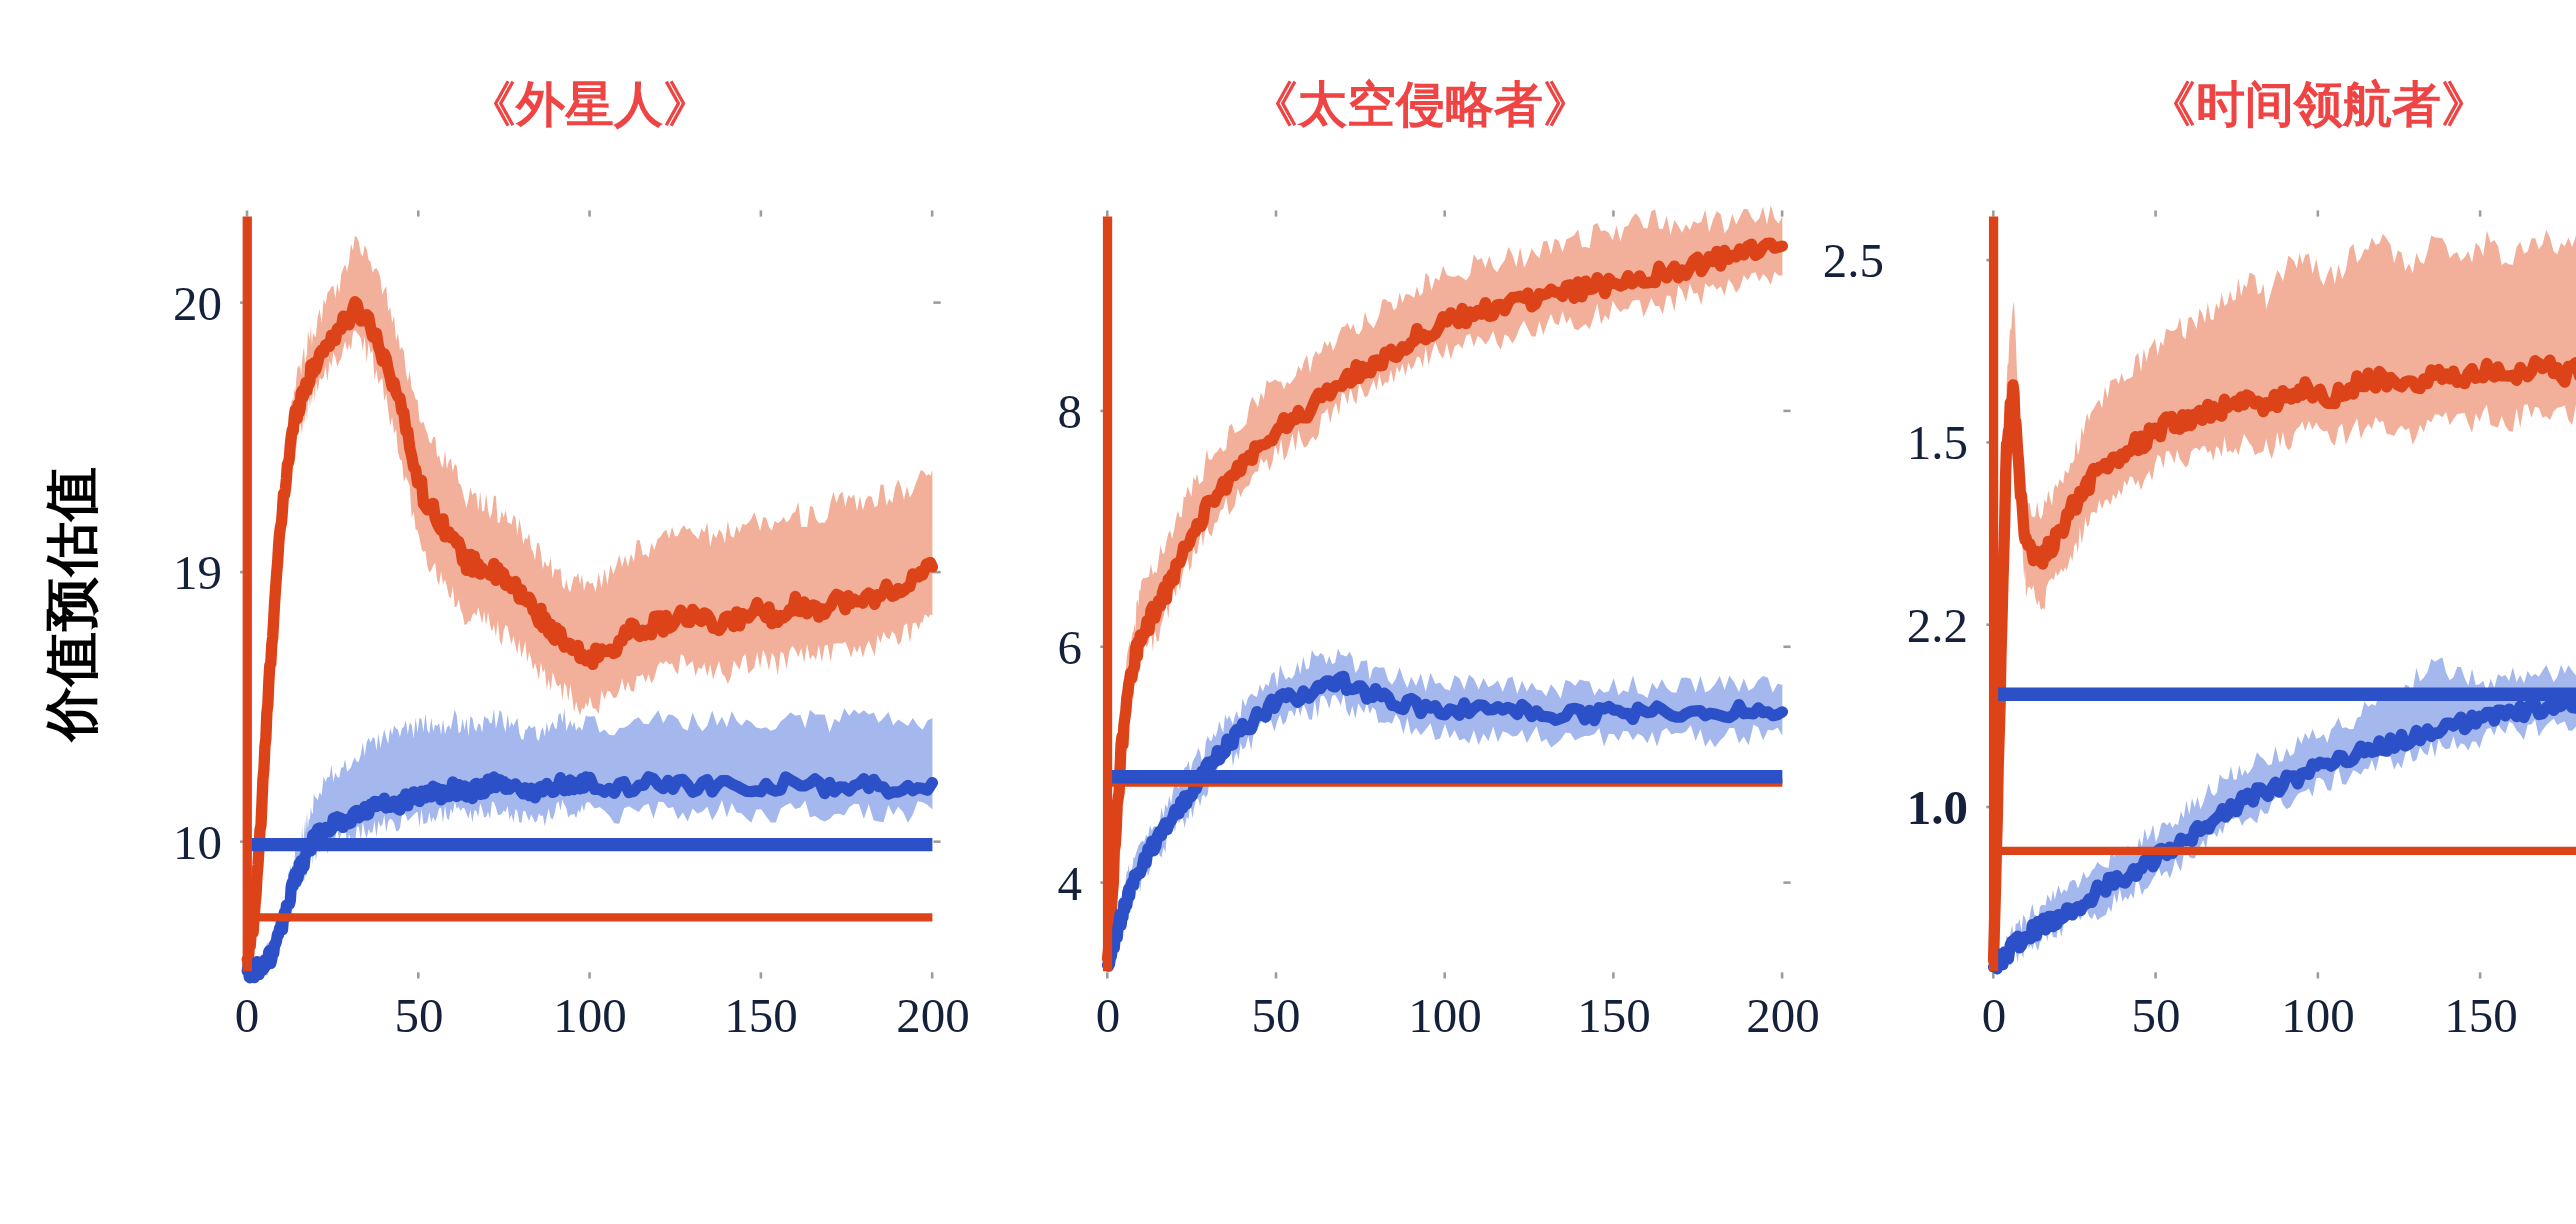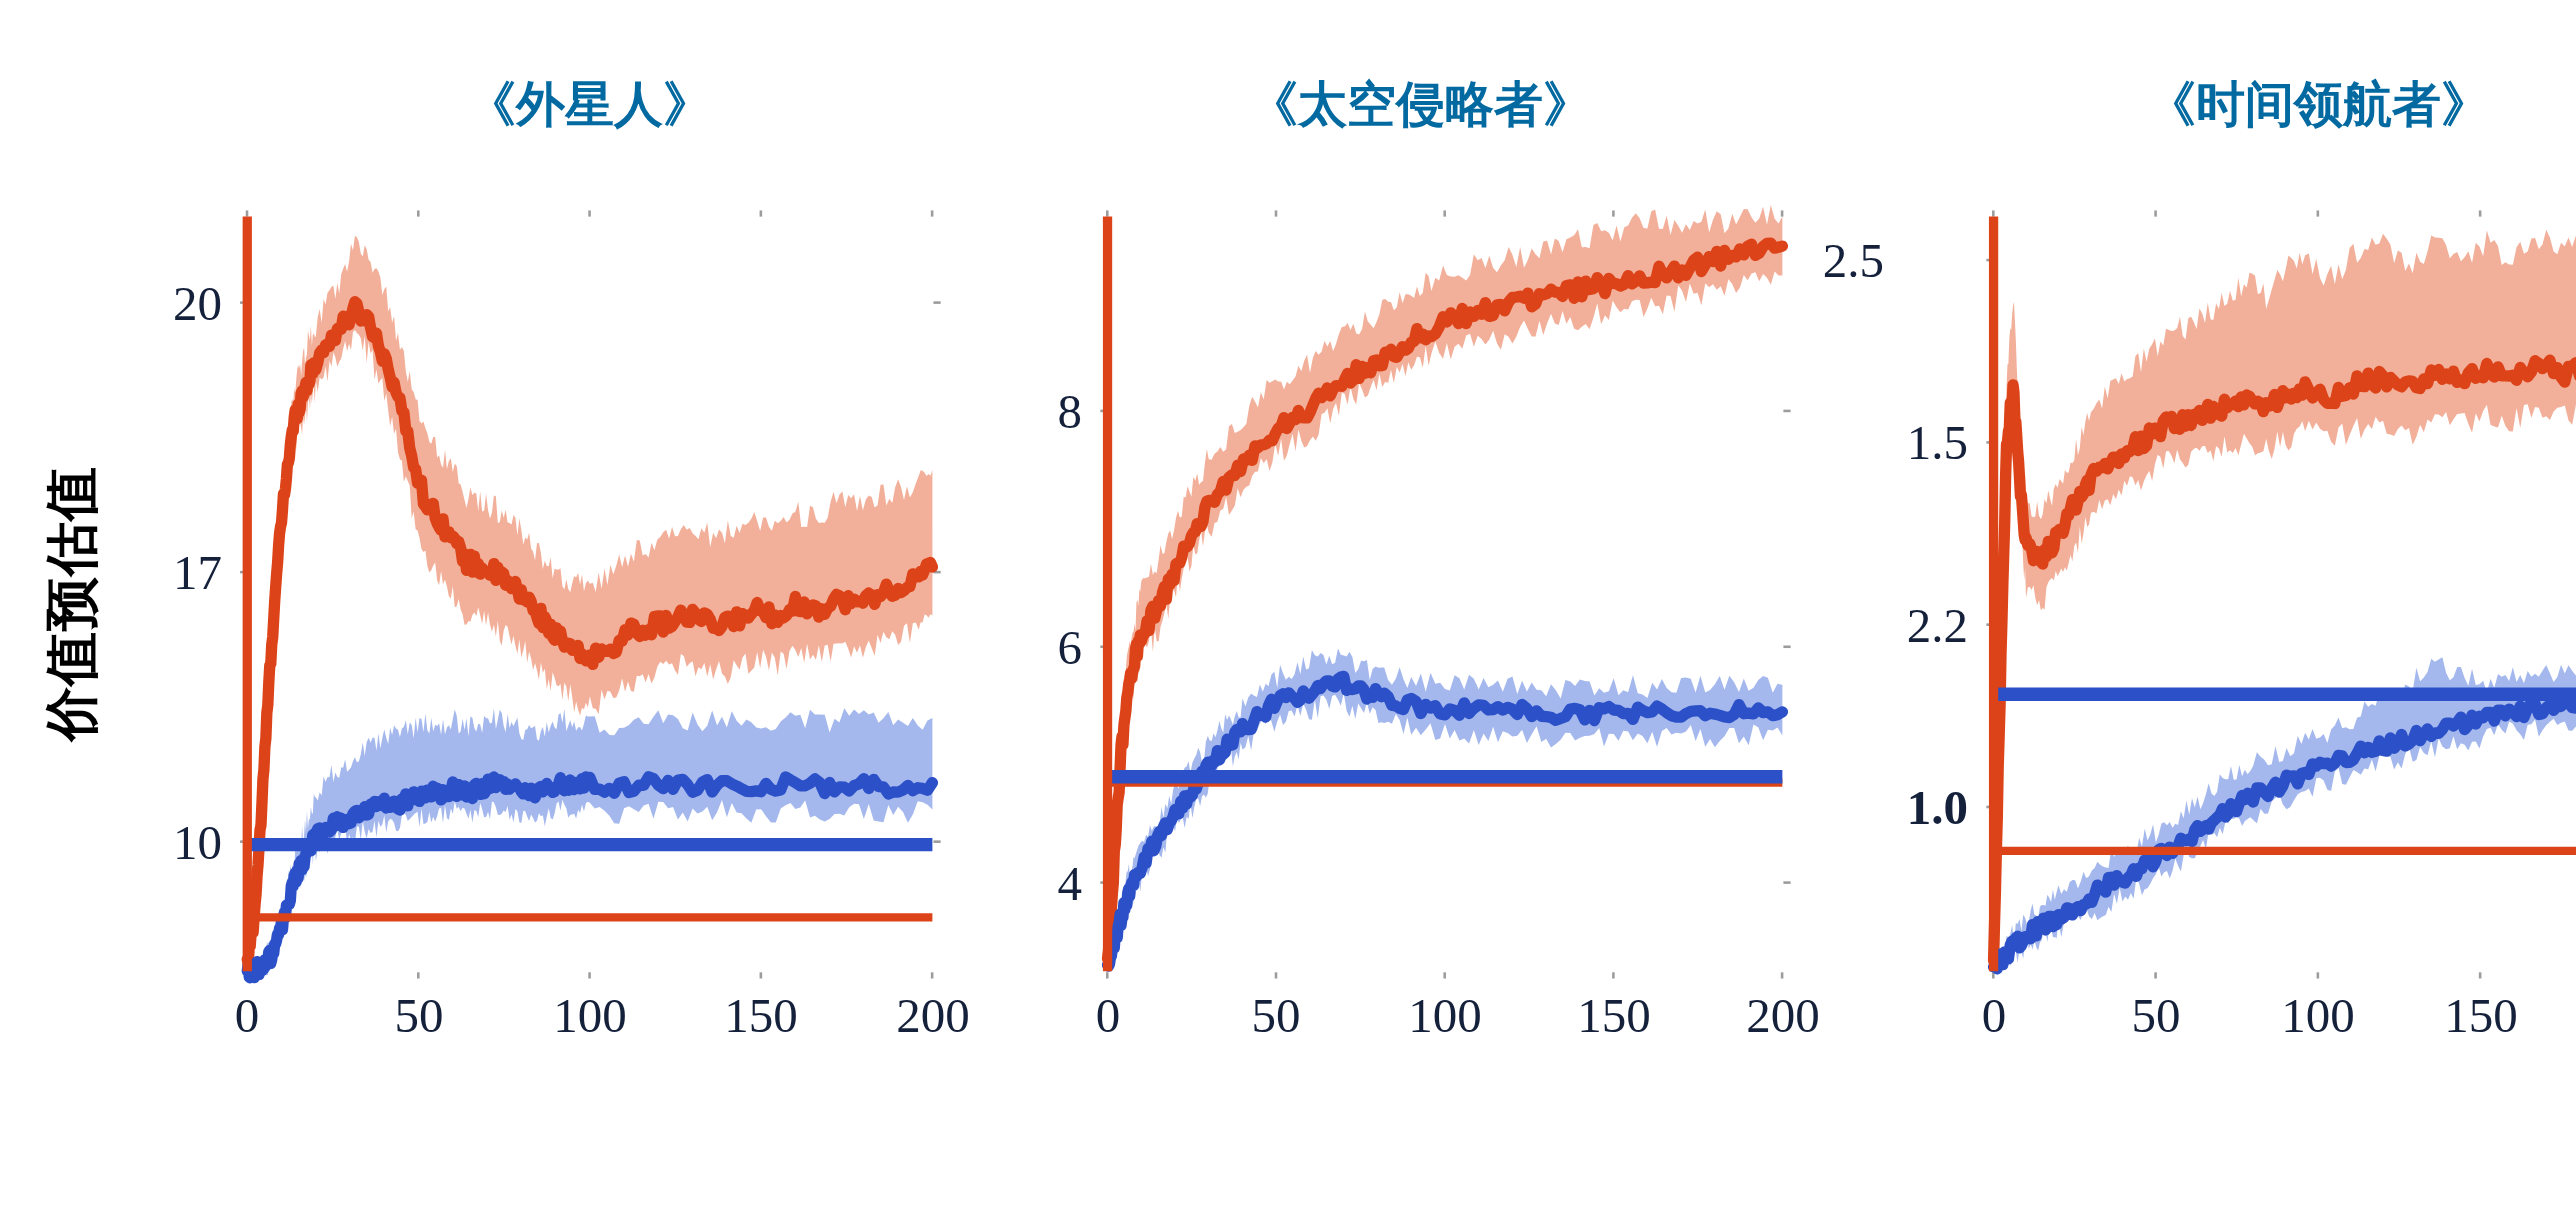--- a/index.html
+++ b/index.html
@@ -12,21 +12,21 @@
     transform:rotate(-90deg);transform-origin:center center;
     font-family:"DejaVu Sans",sans-serif;font-weight:700;
     font-size:54px;color:#000;text-align:center;letter-spacing:1px;
     white-space:nowrap;
   }
 
   
   .panel{position:absolute;top:0;height:1225px;}
   .ptitle{
     position:absolute;top:72px;left:0;width:100%;text-align:center;
-    font-family:"DejaVu Sans",sans-serif;font-weight:700;font-size:49px;color:#0369a1;
+    font-family:"DejaVu Sans",sans-serif;font-weight:700;font-size:49px;color:#ef4444;
     white-space:nowrap;
   }
   .plotsvg{position:absolute;left:0;top:0;}
 
   .ytick{
     position:absolute;text-align:right;
     font-family:"Liberation Serif",serif;font-size:49px;color:#15213b;
     white-space:nowrap;transform:translateY(-50%);
   }
   .xtick{
@@ -64,21 +64,21 @@
           <rect x="1807" y="1887" width="5" height="12" fill="#7b7b7b" opacity="0.75"></rect>
           <polygon points="480.0,1862.9 481.9,1847.3 483.8,1844.8 485.7,1840.1 487.6,1855.4 489.5,1815.3 491.4,1818.3 493.3,1796.2 495.2,1797.1 497.1,1740.2 499.0,1724.2 500.9,1697.9 502.8,1679.4 504.7,1635.6 506.6,1648.8 508.5,1618.7 510.4,1552.8 512.3,1542.9 514.2,1514.5 516.1,1461.9 518.0,1449.8 519.9,1410.6 521.8,1382.8 523.7,1359.7 525.6,1322.2 527.5,1306.7 529.4,1265.8 531.3,1244.6 533.2,1235.0 535.1,1184.7 537.0,1148.6 538.9,1143.6 540.8,1141.0 542.7,1103.3 544.6,1097.7 546.5,1061.7 548.4,1050.5 550.3,1041.1 552.2,991.5 554.1,976.1 556.0,954.7 557.9,953.8 559.8,933.6 561.7,910.8 563.6,912.9 565.5,898.4 567.4,883.2 569.3,865.8 571.2,882.9 573.1,839.1 575.0,873.5 576.9,840.7 578.8,825.7 580.7,817.0 582.6,821.3 584.5,828.5 586.4,843.1 588.3,810.6 590.2,823.0 592.1,809.0 594.0,784.4 595.9,818.2 597.8,782.0 599.7,767.9 601.6,793.4 603.5,762.8 605.4,783.0 607.3,759.2 609.2,748.9 611.1,782.2 613.0,738.3 616.8,760.5 620.6,731.9 624.4,736.2 628.2,732.4 632.0,710.4 635.8,739.9 639.6,699.4 643.4,711.2 647.2,683.3 651.0,693.1 654.8,711.4 658.6,701.6 662.4,695.6 666.2,676.5 670.0,661.4 673.8,680.8 677.6,666.8 681.4,679.0 685.2,644.0 689.0,639.9 692.8,646.0 696.6,649.3 700.4,656.2 704.2,680.2 708.0,651.3 711.8,704.7 715.6,662.7 719.4,685.7 723.2,678.8 727.0,736.8 730.8,717.0 734.6,744.5 738.4,737.0 742.2,733.4 746.0,777.9 749.8,763.6 753.6,795.8 757.4,826.9 761.2,808.3 765.0,841.5 768.8,831.6 772.6,877.3 776.4,891.3 780.2,893.9 784.0,934.9 787.8,924.6 791.6,933.1 795.4,942.6 799.2,1005.7 803.0,992.5 806.8,1026.8 810.6,1029.5 814.4,1043.8 818.2,1065.2 822.0,1070.9 825.8,1068.1 829.6,1098.1 833.4,1110.9 837.2,1106.4 841.0,1097.5 844.8,1091.2 848.6,1126.6 852.4,1135.4 856.2,1107.8 860.0,1134.0 863.8,1124.3 867.6,1138.2 871.4,1157.1 875.2,1161.1 879.0,1137.2 882.8,1178.3 886.6,1176.4 890.4,1162.3 894.2,1182.5 898.0,1191.7 901.8,1212.2 905.6,1211.9 909.4,1205.2 913.2,1206.6 917.0,1193.5 920.8,1188.7 924.6,1195.3 928.4,1178.1 932.2,1194.0 936.0,1210.1 939.8,1185.2 943.6,1213.6 947.4,1187.8 951.2,1212.2 955.0,1225.8 958.8,1211.6 962.6,1235.8 966.4,1203.8 970.2,1243.2 974.0,1252.6 977.8,1223.3 981.6,1212.8 985.4,1216.1 989.2,1234.8 993.0,1250.5 996.8,1233.6 1000.6,1253.4 1004.4,1268.5 1008.2,1240.4 1012.0,1276.0 1015.8,1262.5 1019.6,1243.7 1023.4,1286.2 1027.2,1264.4 1031.0,1277.9 1034.8,1300.8 1038.6,1286.5 1042.4,1300.6 1046.2,1319.7 1050.0,1285.4 1053.8,1305.6 1057.6,1297.9 1061.4,1337.7 1065.2,1317.7 1069.0,1340.9 1072.8,1304.6 1076.6,1315.2 1080.4,1329.7 1084.2,1331.7 1088.0,1327.0 1091.8,1359.0 1095.6,1324.6 1099.4,1332.4 1103.2,1360.8 1107.0,1327.8 1110.8,1352.7 1114.6,1381.9 1118.4,1361.4 1122.2,1377.0 1126.0,1388.4 1129.8,1373.3 1133.6,1376.8 1137.4,1363.9 1141.2,1372.7 1145.0,1351.2 1150.7,1374.5 1156.4,1375.5 1162.1,1385.8 1167.8,1338.5 1173.5,1357.3 1179.2,1340.5 1184.9,1342.5 1190.6,1354.7 1196.3,1353.3 1202.0,1339.9 1207.7,1316.3 1213.4,1342.2 1219.1,1322.5 1224.8,1340.7 1230.5,1342.4 1236.2,1311.3 1241.9,1312.4 1247.6,1308.4 1253.3,1324.0 1259.0,1308.0 1264.7,1326.1 1270.4,1314.7 1276.1,1293.2 1281.8,1284.3 1287.5,1288.7 1293.2,1282.2 1298.9,1289.3 1304.6,1286.9 1310.3,1301.2 1316.0,1309.1 1321.7,1269.3 1327.4,1272.9 1333.1,1293.7 1338.8,1286.8 1344.5,1283.0 1350.2,1312.1 1355.9,1294.8 1361.6,1298.7 1367.3,1286.4 1373.0,1312.5 1378.7,1288.9 1384.4,1318.4 1390.1,1299.3 1395.8,1282.5 1401.5,1306.9 1407.2,1312.5 1412.9,1327.2 1418.6,1314.1 1424.3,1281.0 1430.0,1291.0 1435.7,1299.8 1441.4,1275.7 1447.1,1268.2 1452.8,1307.5 1458.5,1301.8 1464.2,1295.1 1469.9,1265.1 1475.6,1296.9 1481.3,1260.7 1487.0,1274.0 1492.7,1301.3 1498.4,1266.0 1504.1,1276.3 1509.8,1311.0 1515.5,1264.1 1521.2,1268.8 1526.9,1298.1 1532.6,1263.4 1538.3,1253.0 1544.0,1261.4 1549.7,1275.0 1555.4,1257.4 1561.1,1286.0 1566.8,1249.4 1572.5,1279.6 1578.2,1270.6 1583.9,1280.4 1589.6,1252.3 1595.3,1284.7 1601.0,1252.4 1606.7,1251.0 1612.4,1283.7 1618.1,1249.3 1623.8,1248.7 1629.5,1248.2 1635.2,1248.8 1640.9,1245.4 1646.6,1258.7 1652.3,1275.8 1658.0,1254.1 1663.7,1266.8 1669.4,1252.1 1675.1,1276.1 1680.8,1255.6 1686.5,1242.7 1692.2,1258.1 1697.9,1272.6 1703.6,1231.5 1709.3,1247.7 1715.0,1226.1 1720.7,1236.6 1726.4,1240.6 1732.1,1224.9 1737.8,1231.7 1743.5,1251.7 1749.2,1245.4 1754.9,1214.1 1760.6,1209.5 1766.3,1247.1 1772.0,1209.2 1777.7,1207.7 1783.4,1222.1 1787.2,1207.4 1791.0,1208.0 1794.8,1192.3 1798.6,1193.7 1802.4,1198.9 1806.2,1191.7 1810.0,1194.4 1810.0,911.8 1806.2,923.2 1802.4,919.5 1798.6,923.7 1794.8,917.0 1791.0,913.2 1787.2,912.4 1783.4,923.6 1777.7,937.9 1772.0,955.3 1766.3,965.2 1760.6,943.3 1754.9,969.9 1749.2,945.4 1743.5,929.8 1737.8,945.4 1732.1,975.8 1726.4,967.6 1720.7,980.8 1715.0,940.0 1709.3,940.6 1703.6,980.4 1697.9,984.5 1692.2,964.1 1686.5,961.4 1680.8,968.9 1675.1,990.3 1669.4,962.5 1663.7,991.6 1658.0,958.8 1652.3,966.6 1646.6,960.6 1640.9,984.4 1635.2,953.3 1629.5,960.0 1623.8,976.2 1618.1,954.2 1612.4,973.4 1606.7,1004.4 1601.0,1014.2 1595.3,1014.0 1589.6,1014.8 1583.9,1006.7 1578.2,984.3 1572.5,981.3 1566.8,1022.4 1561.1,1022.1 1555.4,1022.7 1549.7,973.4 1544.0,993.1 1538.3,996.4 1532.6,1008.6 1526.9,1013.7 1521.2,1003.3 1515.5,1010.7 1509.8,1015.2 1504.1,1010.4 1498.4,1029.9 1492.7,1022.2 1487.0,1003.9 1481.3,1004.1 1475.6,1030.3 1469.9,1011.0 1464.2,993.5 1458.5,1006.3 1452.8,1014.5 1447.1,1018.4 1441.4,1016.4 1435.7,1034.0 1430.0,1020.3 1424.3,1043.2 1418.6,1040.2 1412.9,1010.0 1407.2,1054.3 1401.5,1033.8 1395.8,1027.5 1390.1,1044.4 1384.4,1033.9 1378.7,1061.8 1373.0,1013.8 1367.3,1033.9 1361.6,1025.1 1355.9,1046.4 1350.2,1039.9 1344.5,1034.7 1338.8,1024.7 1333.1,1027.9 1327.4,1018.8 1321.7,1026.8 1316.0,1040.0 1310.3,1040.5 1304.6,1022.0 1298.9,1045.3 1293.2,1028.1 1287.5,1032.6 1281.8,1042.0 1276.1,1046.7 1270.4,1067.6 1264.7,1053.1 1259.0,1081.8 1253.3,1074.7 1247.6,1078.0 1241.9,1048.7 1236.2,1047.6 1230.5,1089.9 1224.8,1074.3 1219.1,1099.9 1213.4,1078.0 1207.7,1100.6 1202.0,1075.7 1196.3,1097.6 1190.6,1114.9 1184.9,1095.7 1179.2,1135.0 1173.5,1103.3 1167.8,1142.3 1162.1,1110.7 1156.4,1148.7 1150.7,1130.8 1145.0,1132.9 1141.2,1126.6 1137.4,1131.9 1133.6,1147.2 1129.8,1114.7 1126.0,1134.1 1122.2,1111.1 1118.4,1120.5 1114.6,1117.5 1110.8,1131.8 1107.0,1149.3 1103.2,1142.8 1099.4,1124.1 1095.6,1143.7 1091.8,1137.7 1088.0,1102.7 1084.2,1105.3 1080.4,1104.9 1076.6,1103.6 1072.8,1122.3 1069.0,1081.2 1065.2,1098.9 1061.4,1098.1 1057.6,1087.8 1053.8,1104.6 1050.0,1072.7 1046.2,1053.5 1042.4,1053.9 1038.6,1087.5 1034.8,1070.3 1031.0,1064.3 1027.2,1033.6 1023.4,1046.6 1019.6,1043.1 1015.8,1056.8 1012.0,1027.9 1008.2,1006.1 1004.4,1039.2 1000.6,1004.7 996.8,999.0 993.0,1017.7 989.2,1014.6 985.4,1013.6 981.6,989.2 977.8,1004.8 974.0,990.4 970.2,1013.5 966.4,1014.7 962.6,963.0 958.8,961.4 955.0,994.8 951.2,1006.1 947.4,989.7 943.6,957.9 939.8,991.2 936.0,992.6 932.2,953.0 928.4,991.8 924.6,957.7 920.8,956.1 917.0,960.9 913.2,945.2 909.4,968.1 905.6,985.6 901.8,970.2 898.0,954.2 894.2,940.0 890.4,937.8 886.6,904.3 882.8,899.7 879.0,915.7 875.2,889.1 871.4,894.2 867.6,909.7 863.8,872.5 860.0,907.3 856.2,901.4 852.4,883.1 848.6,887.6 844.8,847.7 841.0,847.6 837.2,860.8 833.4,857.7 829.6,840.3 825.8,830.6 822.0,817.6 818.2,821.6 814.4,816.7 810.6,775.9 806.8,774.7 803.0,760.5 799.2,754.9 795.4,719.5 791.6,740.4 787.8,720.6 784.0,680.8 780.2,673.3 776.4,678.5 772.6,646.1 768.8,660.9 765.0,613.0 761.2,625.9 757.4,595.6 753.6,604.0 749.8,555.5 746.0,560.8 742.2,572.0 738.4,538.2 734.6,526.6 730.8,520.3 727.0,521.5 723.2,528.9 719.4,508.3 715.6,503.5 711.8,483.5 708.0,475.6 704.2,497.2 700.4,491.6 696.6,469.3 692.8,460.2 689.0,457.2 685.2,486.0 681.4,472.5 677.6,507.0 673.8,526.9 670.0,511.8 666.2,521.3 662.4,532.0 658.6,569.3 654.8,548.7 651.0,579.8 647.2,554.1 643.4,556.0 639.6,563.0 635.8,567.8 632.0,590.7 628.2,579.8 624.4,626.7 620.6,599.1 616.8,614.9 613.0,653.8 611.1,652.9 609.2,646.7 607.3,649.5 605.4,670.9 603.5,630.9 601.6,660.7 599.7,650.6 597.8,641.7 595.9,686.8 594.0,693.4 592.1,708.7 590.2,673.4 588.3,682.5 586.4,703.2 584.5,728.5 582.6,705.7 580.7,714.5 578.8,708.7 576.9,716.7 575.0,737.1 573.1,765.0 571.2,752.0 569.3,779.9 567.4,774.1 565.5,780.4 563.6,832.2 561.7,815.9 559.8,821.3 557.9,850.5 556.0,869.4 554.1,872.9 552.2,897.8 550.3,921.1 548.4,955.6 546.5,954.8 544.6,951.7 542.7,995.4 540.8,1043.2 538.9,1019.3 537.0,1050.8 535.1,1078.8 533.2,1125.5 531.3,1149.6 529.4,1187.5 527.5,1183.7 525.6,1236.0 523.7,1277.3 521.8,1259.5 519.9,1332.7 518.0,1337.1 516.1,1394.5 514.2,1414.1 512.3,1428.8 510.4,1465.1 508.5,1529.3 506.6,1532.7 504.7,1582.0 502.8,1610.4 500.9,1648.4 499.0,1662.6 497.1,1720.6 495.2,1729.5 493.3,1737.9 491.4,1780.2 489.5,1796.6 487.6,1795.5 485.7,1834.9 483.8,1818.4 481.9,1862.3 480.0,1869.8" fill="#f0a58c" opacity="0.88"></polygon>
           <polyline points="480.0,1861.7 481.9,1870.1 483.8,1835.7 485.7,1836.7 487.6,1810.3 489.5,1799.0 491.4,1809.3 493.3,1780.4 495.2,1755.1 497.1,1734.7 499.0,1699.8 500.9,1677.5 502.8,1645.5 504.7,1611.1 506.6,1601.8 508.5,1559.2 510.4,1512.5 512.3,1493.5 514.2,1449.5 516.1,1433.0 518.0,1383.4 519.9,1368.1 521.8,1324.4 523.7,1291.1 525.6,1288.3 527.5,1251.2 529.4,1236.4 531.3,1201.6 533.2,1167.4 535.1,1139.6 537.0,1113.5 538.9,1091.6 540.8,1058.9 542.7,1034.8 544.6,1021.6 546.5,1013.9 548.4,989.0 550.3,958.2 552.2,960.9 554.1,948.5 556.0,928.8 557.9,901.1 559.8,898.2 561.7,888.9 563.6,862.8 565.5,846.1 567.4,834.0 569.3,836.2 571.2,808.9 573.1,794.9 575.0,809.2 576.9,812.2 578.8,783.8 580.7,800.4 582.6,794.3 584.5,762.7 586.4,758.3 588.3,770.2 590.2,764.1 592.1,751.3 594.0,741.8 595.9,757.5 597.8,741.8 599.7,745.8 601.6,739.6 603.5,707.9 605.4,711.2 607.3,724.6 609.2,703.9 611.1,717.7 613.0,717.0 616.8,703.4 620.6,684.8 624.4,679.2 628.2,684.3 632.0,669.1 635.8,667.0 639.6,671.9 643.4,650.2 647.2,659.8 651.0,660.6 654.8,637.5 658.6,635.0 662.4,638.7 666.2,613.3 670.0,627.0 673.8,627.7 677.6,629.8 681.4,613.6 685.2,598.2 689.0,585.0 692.8,588.4 696.6,604.8 700.4,622.6 704.2,616.8 708.0,622.4 711.8,610.3 715.6,613.9 719.4,636.1 723.2,653.4 727.0,655.0 730.8,646.2 734.6,671.3 738.4,682.9 742.2,700.5 746.0,686.1 749.8,695.6 753.6,716.6 757.4,731.9 761.2,750.7 765.0,741.4 768.8,761.7 772.6,769.8 776.4,771.8 780.2,797.7 784.0,799.7 787.8,835.8 791.6,836.7 795.4,869.5 799.2,884.5 803.0,906.9 806.8,909.8 810.6,937.6 814.4,932.9 818.2,931.7 822.0,977.9 825.8,983.0 829.6,989.2 833.4,988.0 837.2,978.2 841.0,976.7 844.8,1005.1 848.6,1015.5 852.4,1023.1 856.2,1028.9 860.0,1006.9 863.8,1041.5 867.6,1038.9 871.4,1031.9 875.2,1043.4 879.0,1040.2 882.8,1044.5 886.6,1054.5 890.4,1050.7 894.2,1063.3 898.0,1089.3 901.8,1074.5 905.6,1106.8 909.4,1094.1 913.2,1075.6 917.0,1110.2 920.8,1079.3 924.6,1110.0 928.4,1093.7 932.2,1114.0 936.0,1102.6 939.8,1107.7 943.6,1108.6 947.4,1109.8 951.2,1116.2 955.0,1116.0 958.8,1093.7 962.6,1126.1 966.4,1100.8 970.2,1120.5 974.0,1109.7 977.8,1112.8 981.6,1135.6 985.4,1126.2 989.2,1131.0 993.0,1142.0 996.8,1132.3 1000.6,1128.3 1004.4,1143.7 1008.2,1162.3 1012.0,1144.6 1015.8,1164.0 1019.6,1161.4 1023.4,1168.0 1027.2,1158.8 1031.0,1166.5 1034.8,1184.5 1038.6,1184.8 1042.4,1198.5 1046.2,1209.8 1050.0,1180.5 1053.8,1217.6 1057.6,1196.9 1061.4,1205.2 1065.2,1229.0 1069.0,1211.4 1072.8,1236.5 1076.6,1242.3 1080.4,1218.2 1084.2,1226.6 1088.0,1224.7 1091.8,1243.7 1095.6,1255.7 1099.4,1254.5 1103.2,1248.0 1107.0,1249.0 1110.8,1261.7 1114.6,1258.5 1118.4,1261.0 1122.2,1252.3 1126.0,1277.8 1129.8,1268.4 1133.6,1274.6 1137.4,1282.4 1141.2,1273.8 1145.0,1271.0 1150.7,1289.3 1156.4,1257.6 1162.1,1275.7 1167.8,1259.2 1173.5,1263.5 1179.2,1264.0 1184.9,1259.5 1190.6,1268.0 1196.3,1265.6 1202.0,1242.8 1207.7,1244.2 1213.4,1221.9 1219.1,1232.2 1224.8,1209.0 1230.5,1211.3 1236.2,1228.8 1241.9,1235.2 1247.6,1223.0 1253.3,1232.6 1259.0,1221.8 1264.7,1231.7 1270.4,1196.5 1276.1,1195.2 1281.8,1195.0 1287.5,1226.6 1293.2,1194.3 1298.9,1218.9 1304.6,1215.4 1310.3,1206.8 1316.0,1196.7 1321.7,1183.8 1327.4,1193.3 1333.1,1207.3 1338.8,1207.7 1344.5,1182.4 1350.2,1189.9 1355.9,1201.9 1361.6,1206.0 1367.3,1189.2 1373.0,1192.0 1378.7,1201.8 1384.4,1218.8 1390.1,1219.6 1395.8,1223.5 1401.5,1216.0 1407.2,1197.7 1412.9,1195.5 1418.6,1196.7 1424.3,1215.7 1430.0,1187.2 1435.7,1214.4 1441.4,1190.7 1447.1,1193.9 1452.8,1199.3 1458.5,1192.1 1464.2,1184.8 1469.9,1169.2 1475.6,1184.9 1481.3,1187.2 1487.0,1198.7 1492.7,1177.6 1498.4,1210.3 1504.1,1193.2 1509.8,1207.7 1515.5,1194.4 1521.2,1198.9 1526.9,1194.5 1532.6,1183.1 1538.3,1185.8 1544.0,1157.5 1549.7,1185.8 1555.4,1186.7 1561.1,1168.0 1566.8,1191.1 1572.5,1183.0 1578.2,1173.8 1583.9,1175.7 1589.6,1197.6 1595.3,1181.3 1601.0,1191.8 1606.7,1180.2 1612.4,1176.5 1618.1,1162.4 1623.8,1153.4 1629.5,1155.8 1635.2,1165.7 1640.9,1183.1 1646.6,1155.8 1652.3,1171.3 1658.0,1162.5 1663.7,1167.6 1669.4,1165.8 1675.1,1170.5 1680.8,1155.6 1686.5,1150.9 1692.2,1154.6 1697.9,1172.7 1703.6,1153.7 1709.3,1157.5 1715.0,1149.9 1720.7,1133.4 1726.4,1147.6 1732.1,1157.0 1737.8,1154.8 1743.5,1141.8 1749.2,1149.9 1754.9,1146.1 1760.6,1139.9 1766.3,1138.3 1772.0,1113.4 1777.7,1118.9 1783.4,1119.2 1787.2,1108.6 1791.0,1115.7 1794.8,1106.0 1798.6,1094.7 1802.4,1092.8 1806.2,1091.3 1810.0,1100.2" fill="none" stroke="#dd4318" stroke-width="22" stroke-linejoin="round" stroke-linecap="round"></polyline>
           <polygon points="480.0,1886.5 481.9,1877.4 483.8,1882.4 485.7,1865.6 487.6,1884.2 489.5,1895.3 491.4,1890.1 493.3,1900.6 495.2,1887.3 497.1,1891.5 499.0,1898.8 500.9,1882.3 502.8,1880.3 504.7,1869.8 506.6,1875.4 508.5,1883.8 510.4,1875.6 512.3,1899.7 514.2,1871.9 516.1,1890.6 518.0,1892.9 519.9,1892.4 521.8,1879.7 523.7,1884.9 525.6,1855.5 527.5,1881.9 529.4,1874.5 531.3,1847.4 533.2,1848.1 535.1,1833.3 537.0,1826.1 538.9,1836.9 540.8,1815.8 542.7,1826.2 544.6,1826.3 546.5,1829.5 548.4,1798.6 550.3,1814.3 552.2,1796.9 554.1,1803.2 556.0,1791.9 557.9,1798.2 559.8,1781.6 561.7,1774.0 563.6,1747.7 565.5,1742.8 567.4,1725.0 569.3,1734.9 571.2,1734.5 573.1,1737.5 575.0,1721.8 576.9,1700.5 578.8,1703.9 580.7,1717.6 582.6,1724.0 584.5,1696.7 586.4,1701.2 588.3,1685.1 590.2,1710.7 592.1,1697.8 594.0,1702.0 595.9,1693.9 597.8,1681.3 599.7,1673.9 601.6,1686.1 603.5,1651.3 605.4,1647.1 607.3,1677.5 609.2,1646.4 611.1,1636.6 613.0,1671.5 616.8,1647.4 620.6,1653.7 624.4,1636.8 628.2,1622.7 632.0,1639.7 635.8,1657.2 639.6,1628.5 643.4,1631.7 647.2,1635.8 651.0,1624.4 654.8,1608.6 658.6,1630.8 662.4,1616.4 666.2,1610.1 670.0,1602.2 673.8,1638.7 677.6,1618.5 681.4,1630.5 685.2,1624.3 689.0,1635.6 692.8,1604.0 696.6,1604.4 700.4,1630.4 704.2,1593.3 708.0,1613.9 711.8,1627.2 715.6,1609.0 719.4,1616.6 723.2,1614.7 727.0,1592.9 730.8,1625.3 734.6,1592.8 738.4,1604.3 742.2,1600.2 746.0,1582.2 749.8,1615.8 753.6,1594.3 757.4,1588.9 761.2,1590.7 765.0,1597.3 768.8,1612.4 772.6,1613.2 776.4,1606.7 780.2,1581.5 784.0,1577.3 787.8,1581.5 791.6,1593.1 795.4,1589.2 799.2,1585.7 803.0,1581.3 806.8,1577.5 810.6,1575.5 814.4,1604.8 818.2,1568.9 822.0,1599.0 825.8,1597.9 829.6,1595.4 833.4,1575.9 837.2,1596.4 841.0,1585.2 844.8,1594.4 848.6,1584.2 852.4,1569.2 856.2,1568.2 860.0,1597.3 863.8,1562.4 867.6,1587.6 871.4,1591.5 875.2,1568.9 879.0,1579.3 882.8,1554.9 886.6,1569.7 890.4,1565.5 894.2,1574.1 898.0,1567.6 901.8,1568.8 905.6,1579.2 909.4,1589.1 913.2,1571.3 917.0,1596.5 920.8,1572.2 924.6,1573.3 928.4,1586.2 932.2,1558.5 936.0,1570.4 939.8,1585.8 943.6,1585.3 947.4,1575.1 951.2,1589.5 955.0,1555.5 958.8,1557.0 962.6,1566.6 966.4,1580.9 970.2,1581.8 974.0,1579.2 977.8,1572.9 981.6,1576.0 985.4,1564.2 989.2,1590.5 993.0,1580.1 996.8,1596.3 1000.6,1569.9 1004.4,1574.5 1008.2,1595.5 1012.0,1597.0 1015.8,1573.3 1019.6,1574.3 1023.4,1584.8 1027.2,1593.2 1031.0,1580.4 1034.8,1587.2 1038.6,1596.3 1042.4,1593.0 1046.2,1578.1 1050.0,1584.2 1053.8,1582.3 1057.6,1603.2 1061.4,1584.8 1065.2,1568.4 1069.0,1587.6 1072.8,1590.2 1076.6,1578.9 1080.4,1559.2 1084.2,1555.5 1088.0,1573.3 1091.8,1551.9 1095.6,1561.8 1099.4,1568.4 1103.2,1586.8 1107.0,1581.1 1110.8,1580.6 1114.6,1579.4 1118.4,1588.6 1122.2,1571.4 1126.0,1577.5 1129.8,1561.3 1133.6,1574.9 1137.4,1558.1 1141.2,1556.0 1145.0,1557.8 1154.5,1568.9 1164.0,1566.3 1173.5,1573.4 1183.0,1583.0 1192.5,1597.5 1202.0,1598.5 1211.5,1568.4 1221.0,1564.6 1230.5,1570.5 1240.0,1575.6 1249.5,1563.1 1259.0,1559.8 1268.5,1588.9 1278.0,1556.0 1287.5,1556.4 1297.0,1568.6 1306.5,1566.1 1316.0,1590.1 1325.5,1576.7 1335.0,1594.4 1344.5,1569.1 1354.0,1578.6 1363.5,1574.9 1373.0,1565.7 1382.5,1591.9 1392.0,1576.1 1401.5,1552.5 1411.0,1586.1 1420.5,1558.2 1430.0,1576.9 1439.5,1578.0 1449.0,1588.2 1458.5,1596.8 1468.0,1570.8 1477.5,1570.5 1487.0,1583.8 1496.5,1596.0 1506.0,1596.2 1515.5,1568.8 1525.0,1562.7 1534.5,1558.5 1544.0,1569.9 1553.5,1566.8 1563.0,1553.4 1572.5,1586.6 1582.0,1583.2 1591.5,1590.2 1601.0,1594.3 1610.5,1589.5 1620.0,1579.8 1629.5,1579.0 1639.0,1582.4 1648.5,1566.7 1658.0,1559.8 1667.5,1560.6 1677.0,1589.5 1686.5,1560.2 1696.0,1592.5 1705.5,1594.1 1715.0,1595.9 1724.5,1562.0 1734.0,1581.7 1743.5,1565.6 1753.0,1575.6 1762.5,1596.7 1772.0,1580.6 1781.5,1554.7 1791.0,1556.8 1800.5,1561.9 1810.0,1571.1 1810.0,1393.2 1800.5,1398.1 1791.0,1416.0 1781.5,1407.9 1772.0,1393.4 1762.5,1408.7 1753.0,1402.5 1743.5,1396.4 1734.0,1407.2 1724.5,1381.8 1715.0,1393.8 1705.5,1402.5 1696.0,1382.7 1686.5,1386.5 1677.0,1378.4 1667.5,1385.4 1658.0,1376.6 1648.5,1389.0 1639.0,1374.2 1629.5,1402.0 1620.0,1394.9 1610.5,1421.4 1601.0,1386.9 1591.5,1386.7 1582.0,1386.5 1572.5,1377.2 1563.0,1413.4 1553.5,1387.2 1544.0,1389.0 1534.5,1381.9 1525.0,1392.4 1515.5,1400.2 1506.0,1414.5 1496.5,1418.0 1487.0,1411.1 1477.5,1413.9 1468.0,1411.8 1458.5,1401.4 1449.0,1396.2 1439.5,1408.3 1430.0,1398.5 1420.5,1380.3 1411.0,1411.8 1401.5,1391.0 1392.0,1408.1 1382.5,1378.8 1373.0,1408.2 1363.5,1419.1 1354.0,1405.8 1344.5,1382.5 1335.0,1417.5 1325.5,1413.3 1316.0,1395.4 1306.5,1388.1 1297.0,1386.3 1287.5,1403.5 1278.0,1378.2 1268.5,1391.0 1259.0,1405.4 1249.5,1404.5 1240.0,1391.9 1230.5,1396.6 1221.0,1406.9 1211.5,1412.3 1202.0,1412.8 1192.5,1427.0 1183.0,1426.5 1173.5,1415.8 1164.0,1422.1 1154.5,1389.8 1145.0,1390.5 1141.2,1390.5 1137.4,1388.3 1133.6,1404.3 1129.8,1417.4 1126.0,1410.9 1122.2,1411.9 1118.4,1418.1 1114.6,1400.2 1110.8,1411.3 1107.0,1397.9 1103.2,1407.8 1099.4,1419.2 1095.6,1375.3 1091.8,1402.9 1088.0,1383.4 1084.2,1387.1 1080.4,1415.0 1076.6,1411.9 1072.8,1399.9 1069.0,1408.3 1065.2,1421.4 1061.4,1401.4 1057.6,1429.5 1053.8,1410.7 1050.0,1418.6 1046.2,1437.7 1042.4,1434.6 1038.6,1408.6 1034.8,1411.1 1031.0,1413.1 1027.2,1406.7 1023.4,1414.9 1019.6,1416.8 1015.8,1436.1 1012.0,1434.0 1008.2,1423.1 1004.4,1392.9 1000.6,1400.5 996.8,1409.4 993.0,1400.9 989.2,1412.9 985.4,1384.9 981.6,1421.0 977.8,1408.7 974.0,1383.8 970.2,1377.4 966.4,1396.8 962.6,1414.5 958.8,1374.3 955.0,1402.4 951.2,1403.9 947.4,1393.7 943.6,1393.7 939.8,1389.1 936.0,1422.2 932.2,1406.1 928.4,1404.5 924.6,1419.7 920.8,1413.4 917.0,1392.8 913.2,1390.3 909.4,1429.3 905.6,1393.7 901.8,1416.6 898.0,1394.6 894.2,1419.7 890.4,1423.3 886.6,1388.9 882.8,1376.8 879.0,1395.2 875.2,1415.4 871.4,1407.5 867.6,1411.6 863.8,1425.2 860.0,1396.2 856.2,1426.0 852.4,1403.6 848.6,1408.9 844.8,1406.3 841.0,1419.4 837.2,1392.8 833.4,1423.5 829.6,1417.1 825.8,1384.8 822.0,1420.8 818.2,1395.3 814.4,1393.4 810.6,1421.3 806.8,1392.7 803.0,1433.3 799.2,1406.7 795.4,1402.2 791.6,1425.4 787.8,1397.9 784.0,1410.9 780.2,1413.7 776.4,1430.9 772.6,1416.2 768.8,1413.5 765.0,1408.0 761.2,1426.5 757.4,1412.3 753.6,1443.9 749.8,1431.7 746.0,1415.1 742.2,1432.1 738.4,1452.3 734.6,1422.7 730.8,1456.7 727.0,1431.7 723.2,1431.8 719.4,1441.3 715.6,1431.7 711.8,1440.6 708.0,1466.9 704.2,1441.1 700.4,1464.3 696.6,1477.9 692.8,1479.0 689.0,1469.3 685.2,1477.4 681.4,1488.8 677.6,1493.7 673.8,1497.8 670.0,1473.3 666.2,1489.7 662.4,1489.0 658.6,1509.5 654.8,1507.9 651.0,1499.1 647.2,1517.6 643.4,1484.3 639.6,1508.2 635.8,1508.0 632.0,1517.6 628.2,1506.4 624.4,1543.8 620.6,1537.3 616.8,1553.5 613.0,1547.1 611.1,1546.8 609.2,1539.8 607.3,1579.2 605.4,1578.3 603.5,1565.9 601.6,1590.0 599.7,1589.7 597.8,1608.5 595.9,1573.3 594.0,1616.7 592.1,1590.5 590.2,1623.8 588.3,1636.7 586.4,1602.9 584.5,1650.5 582.6,1630.3 580.7,1648.4 578.8,1638.4 576.9,1649.0 575.0,1644.1 573.1,1648.7 571.2,1681.5 569.3,1682.8 567.4,1678.5 565.5,1692.0 563.6,1677.5 561.7,1706.4 559.8,1687.9 557.9,1723.1 556.0,1725.1 554.1,1750.2 552.2,1745.2 550.3,1756.7 548.4,1772.0 546.5,1779.7 544.6,1760.9 542.7,1794.9 540.8,1783.8 538.9,1818.7 537.0,1811.7 535.1,1829.4 533.2,1814.4 531.3,1832.0 529.4,1810.4 527.5,1812.0 525.6,1843.3 523.7,1842.6 521.8,1827.9 519.9,1831.7 518.0,1828.7 516.1,1865.2 514.2,1845.4 512.3,1845.9 510.4,1854.2 508.5,1861.0 506.6,1878.7 504.7,1878.9 502.8,1887.0 500.9,1868.3 499.0,1889.9 497.1,1857.7 495.2,1893.3 493.3,1860.1 491.4,1897.0 489.5,1865.7 487.6,1881.1 485.7,1889.2 483.8,1903.1 481.9,1888.2 480.0,1888.7" fill="#97aeea" opacity="0.88"></polygon>
           <polyline points="480.0,1884.5 481.9,1871.3 483.8,1896.3 485.7,1897.6 487.6,1870.9 489.5,1880.2 491.4,1884.2 493.3,1897.3 495.2,1876.7 497.1,1887.4 499.0,1866.4 500.9,1868.5 502.8,1891.2 504.7,1868.1 506.6,1869.9 508.5,1883.8 510.4,1867.2 512.3,1879.4 514.2,1862.7 516.1,1874.3 518.0,1862.3 519.9,1862.3 521.8,1847.1 523.7,1844.4 525.6,1869.6 527.5,1861.9 529.4,1848.2 531.3,1850.6 533.2,1831.7 535.1,1831.7 537.0,1824.7 538.9,1812.7 540.8,1814.1 542.7,1801.6 544.6,1801.3 546.5,1786.8 548.4,1804.2 550.3,1780.2 552.2,1770.3 554.1,1780.7 556.0,1757.0 557.9,1756.7 559.8,1755.9 561.7,1754.9 563.6,1747.7 565.5,1718.9 567.4,1712.2 569.3,1719.6 571.2,1699.6 573.1,1693.5 575.0,1711.4 576.9,1689.1 578.8,1703.8 580.7,1676.2 582.6,1675.9 584.5,1670.3 586.4,1687.8 588.3,1668.8 590.2,1681.3 592.1,1661.2 594.0,1658.3 595.9,1639.2 597.8,1647.0 599.7,1641.4 601.6,1644.4 603.5,1651.2 605.4,1636.6 607.3,1620.1 609.2,1625.2 611.1,1617.0 613.0,1617.7 616.8,1608.3 620.6,1606.8 624.4,1617.2 628.2,1619.5 632.0,1605.9 635.8,1606.7 639.6,1614.6 643.4,1610.5 647.2,1587.9 651.0,1602.8 654.8,1584.9 658.6,1595.8 662.4,1588.0 666.2,1605.7 670.0,1592.7 673.8,1590.2 677.6,1598.6 681.4,1597.2 685.2,1579.2 689.0,1574.4 692.8,1572.5 696.6,1586.9 700.4,1579.8 704.2,1582.2 708.0,1565.5 711.8,1581.7 715.6,1580.1 719.4,1560.8 723.2,1564.7 727.0,1555.1 730.8,1565.2 734.6,1555.9 738.4,1562.8 742.2,1563.1 746.0,1548.8 749.8,1568.1 753.6,1556.6 757.4,1566.8 761.2,1565.6 765.0,1554.7 768.8,1560.3 772.6,1570.1 776.4,1572.1 780.2,1550.3 784.0,1552.2 787.8,1540.6 791.6,1563.7 795.4,1544.7 799.2,1552.3 803.0,1536.6 806.8,1552.0 810.6,1550.5 814.4,1555.3 818.2,1535.2 822.0,1536.8 825.8,1548.2 829.6,1533.4 833.4,1533.8 837.2,1546.5 841.0,1525.7 844.8,1532.2 848.6,1529.3 852.4,1540.5 856.2,1552.3 860.0,1532.6 863.8,1546.9 867.6,1540.4 871.4,1545.8 875.2,1536.1 879.0,1517.5 882.8,1535.6 886.6,1545.5 890.4,1522.8 894.2,1540.8 898.0,1542.7 901.8,1525.3 905.6,1546.6 909.4,1531.7 913.2,1533.6 917.0,1549.5 920.8,1523.1 924.6,1520.3 928.4,1535.8 932.2,1541.6 936.0,1520.7 939.8,1540.4 943.6,1534.7 947.4,1512.0 951.2,1530.1 955.0,1514.2 958.8,1507.9 962.6,1528.5 966.4,1522.1 970.2,1513.0 974.0,1516.9 977.8,1517.0 981.6,1531.9 985.4,1521.4 989.2,1531.4 993.0,1525.8 996.8,1524.6 1000.6,1521.3 1004.4,1526.9 1008.2,1529.1 1012.0,1536.3 1015.8,1540.7 1019.6,1528.8 1023.4,1532.3 1027.2,1543.9 1031.0,1529.5 1034.8,1535.2 1038.6,1548.2 1042.4,1538.1 1046.2,1528.4 1050.0,1526.2 1053.8,1536.8 1057.6,1532.8 1061.4,1520.5 1065.2,1527.8 1069.0,1528.2 1072.8,1537.8 1076.6,1536.0 1080.4,1529.8 1084.2,1521.9 1088.0,1509.3 1091.8,1525.8 1095.6,1534.6 1099.4,1528.7 1103.2,1533.5 1107.0,1513.6 1110.8,1520.2 1114.6,1532.4 1118.4,1518.2 1122.2,1519.6 1126.0,1530.9 1129.8,1511.3 1133.6,1529.2 1137.4,1507.5 1141.2,1512.7 1145.0,1508.5 1154.5,1531.7 1164.0,1531.5 1173.5,1537.3 1183.0,1529.8 1192.5,1539.5 1202.0,1519.9 1211.5,1517.1 1221.0,1537.9 1230.5,1535.6 1240.0,1523.8 1249.5,1523.9 1259.0,1507.6 1268.5,1511.0 1278.0,1523.8 1287.5,1530.5 1297.0,1514.3 1306.5,1531.6 1316.0,1513.8 1325.5,1512.6 1335.0,1522.8 1344.5,1537.5 1354.0,1533.5 1363.5,1517.7 1373.0,1513.0 1382.5,1537.1 1392.0,1523.5 1401.5,1514.8 1411.0,1515.1 1420.5,1521.0 1430.0,1525.4 1439.5,1530.6 1449.0,1535.6 1458.5,1536.2 1468.0,1534.8 1477.5,1536.4 1487.0,1520.4 1496.5,1531.5 1506.0,1535.2 1515.5,1533.0 1525.0,1507.8 1534.5,1513.4 1544.0,1518.7 1553.5,1525.0 1563.0,1524.8 1572.5,1520.0 1582.0,1511.4 1591.5,1518.9 1601.0,1540.0 1610.5,1518.5 1620.0,1536.8 1629.5,1526.9 1639.0,1527.6 1648.5,1534.7 1658.0,1524.6 1667.5,1521.2 1677.0,1511.1 1686.5,1530.1 1696.0,1512.4 1705.5,1526.3 1715.0,1527.0 1724.5,1540.6 1734.0,1536.8 1743.5,1537.2 1753.0,1533.1 1762.5,1524.3 1772.0,1534.5 1781.5,1528.7 1791.0,1530.1 1800.5,1533.6 1810.0,1518.8" fill="none" stroke="#2b50c8" stroke-width="22" stroke-linejoin="round" stroke-linecap="round"></polyline>
           <line x1="480" x2="1810" y1="1780.357142857143" y2="1780.357142857143" stroke="#dd4318" stroke-width="16"></line>
           <line x1="480" x2="1810" y1="1639.0892857142858" y2="1639.0892857142858" stroke="#2b50c8" stroke-width="26"></line>
           <line x1="480" x2="480" y1="420" y2="1885" stroke="#dd4318" stroke-width="18"></line>
         </svg>
         <div class="ytick" style="left: 26px; width: 196px; top: 842px;">10</div>
-        <div class="ytick" style="left: 26px; width: 196px; top: 572px;">17</div>
+        <div class="ytick" style="left: 26px; width: 196px; top: 572px;">19</div>
         <div class="ytick" style="left: 26px; width: 196px; top: 303px;">20</div>
         <div class="xtick" style="left: 247px; top: 987px;">0</div>
         <div class="xtick" style="left: 419px; top: 987px;">50</div>
         <div class="xtick" style="left: 590px; top: 987px;">100</div>
         <div class="xtick" style="left: 761px; top: 987px;">150</div>
         <div class="xtick" style="left: 933px; top: 987px;">200</div>
       </div>
       <div class="panel" style="left: 0px; width: 3965px;">
         <div class="ptitle" style="left: 1021px; width: 799px;">《太空侵略者》</div>
         <svg class="plotsvg" width="3965" height="1225" viewBox="0 0 7697 2377">

